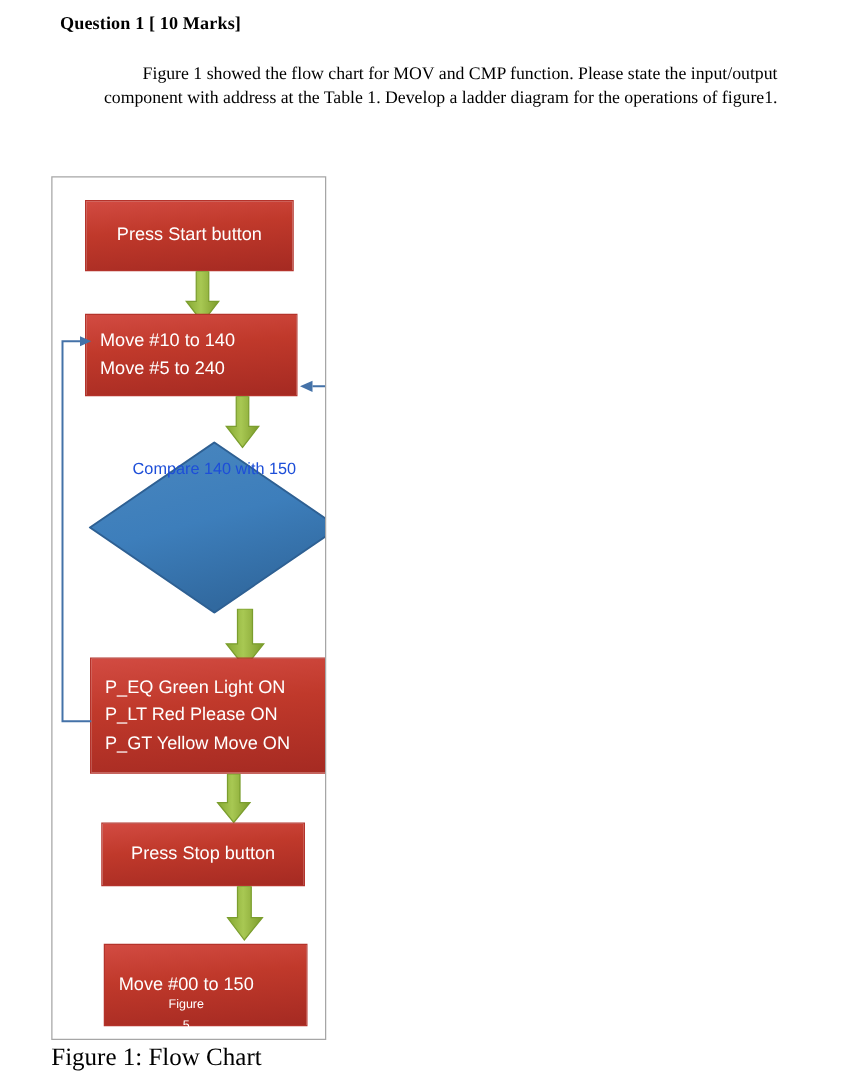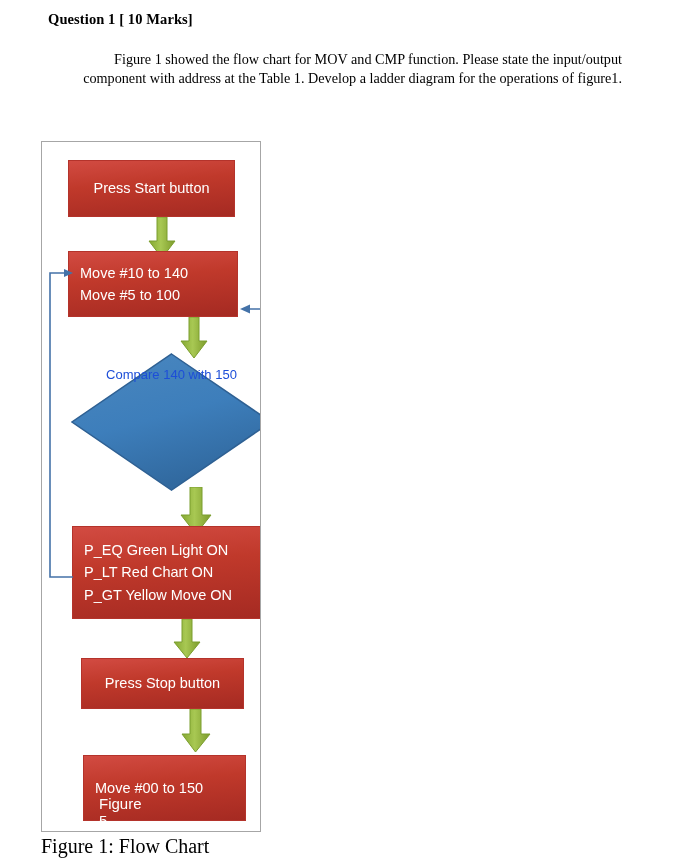--- a/index.html
+++ b/index.html
@@ -95,23 +95,23 @@
   .green-arrow { position: absolute; display: block; }
 
   
   .connector { position: absolute; display: block; overflow: visible; }
 
   
   #stray-figure-label {
     position: absolute;
     color: #ffffff;
     font-family: "Liberation Sans", sans-serif;
-    font-size: 15px;
+    font-size: 10px;
     line-height: 17px;
-    text-align: left;
+    text-align: center;
     white-space: pre-line;
     pointer-events: none;
   }
 
   
   #figure-caption {
     position: absolute;
     left: 41px;
     top: 835px;
     width: 242px;
@@ -138,21 +138,21 @@
         <stop offset="0%" stop-color="#85A832"></stop>
         <stop offset="45%" stop-color="#A8C853"></stop>
         <stop offset="100%" stop-color="#7C9B2B"></stop>
       </linearGradient>
     </defs>
     <polygon points="9,0 19,0 19,24 27,24 14,41 1,24 9,24" fill="url(#gA)" stroke="#7B9E2E" stroke-width="1"></polygon>
   </svg>
 
   <div class="proc-box left" style="left:26px; top:109px; width:170px; height:66px;">
     <span class="line">Move #10 to 140</span>
-    <span class="line">Move #5 to 100</span>
+    <span class="line">Move #5 to 240</span>
   </div>
 
   <svg class="green-arrow" style="left:138px; top:175px;" width="28" height="42" viewBox="0 0 28 42">
     <defs>
       <linearGradient id="gB" x1="0" y1="0" x2="1" y2="0">
         <stop offset="0%" stop-color="#85A832"></stop>
         <stop offset="45%" stop-color="#A8C853"></stop>
         <stop offset="100%" stop-color="#7C9B2B"></stop>
       </linearGradient>
     </defs>
@@ -179,21 +179,21 @@
         <stop offset="0%" stop-color="#85A832"></stop>
         <stop offset="45%" stop-color="#A8C853"></stop>
         <stop offset="100%" stop-color="#7C9B2B"></stop>
       </linearGradient>
     </defs>
     <polygon points="10,0 22,0 22,28 31,28 16,47 1,28 10,28" fill="url(#gC)" stroke="#7B9E2E" stroke-width="1"></polygon>
   </svg>
 
   <div class="proc-box left" style="left:30px; top:384px; width:199px; height:93px;">
     <span class="line">P_EQ Green Light ON</span>
-    <span class="line">P_LT Red Chart ON</span>
+    <span class="line">P_LT Red Please ON</span>
     <span class="line">P_GT Yellow Move  ON</span>
   </div>
 
   <svg class="green-arrow" style="left:131px; top:477px;" width="28" height="40" viewBox="0 0 28 40">
     <defs>
       <linearGradient id="gE" x1="0" y1="0" x2="1" y2="0">
         <stop offset="0%" stop-color="#85A832"></stop>
         <stop offset="45%" stop-color="#A8C853"></stop>
         <stop offset="100%" stop-color="#7C9B2B"></stop>
       </linearGradient>

